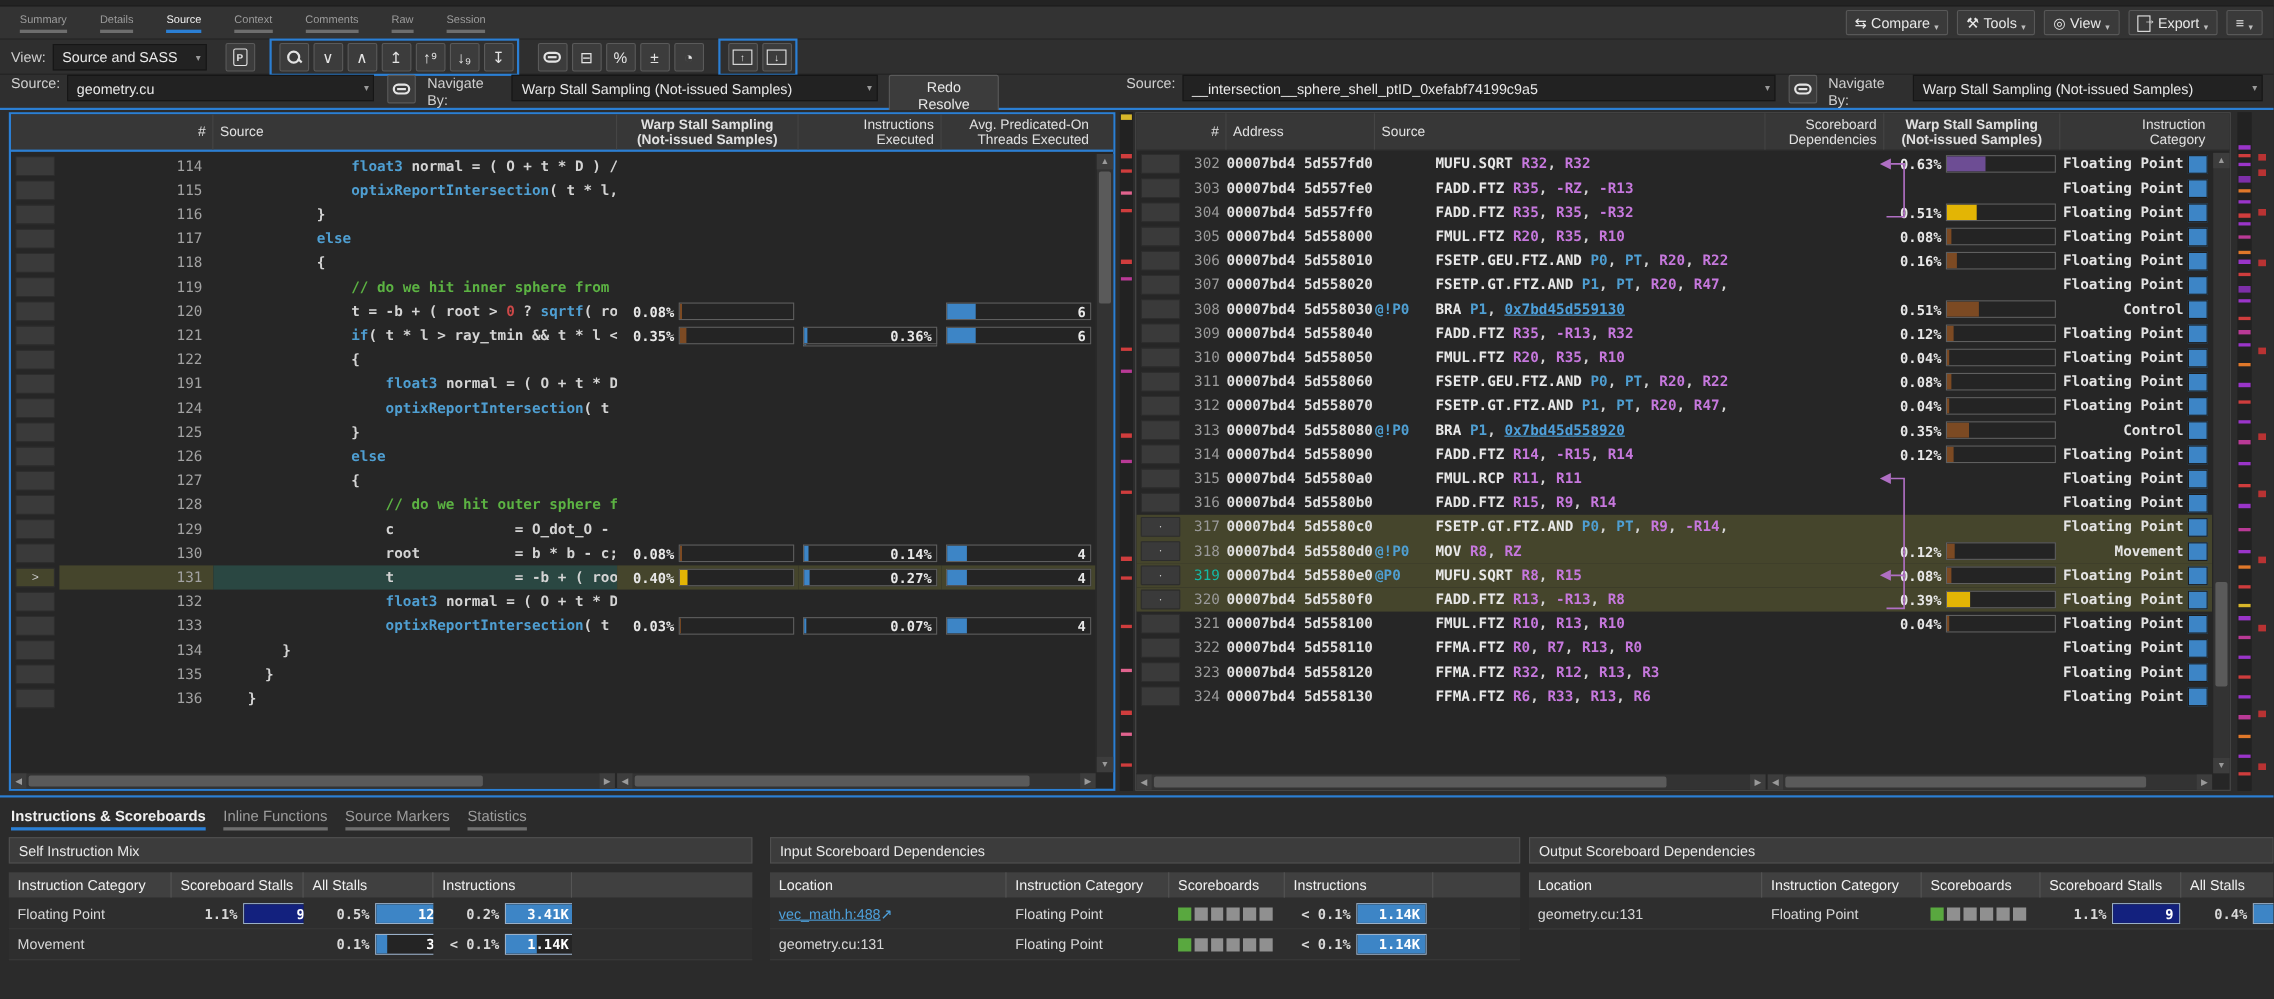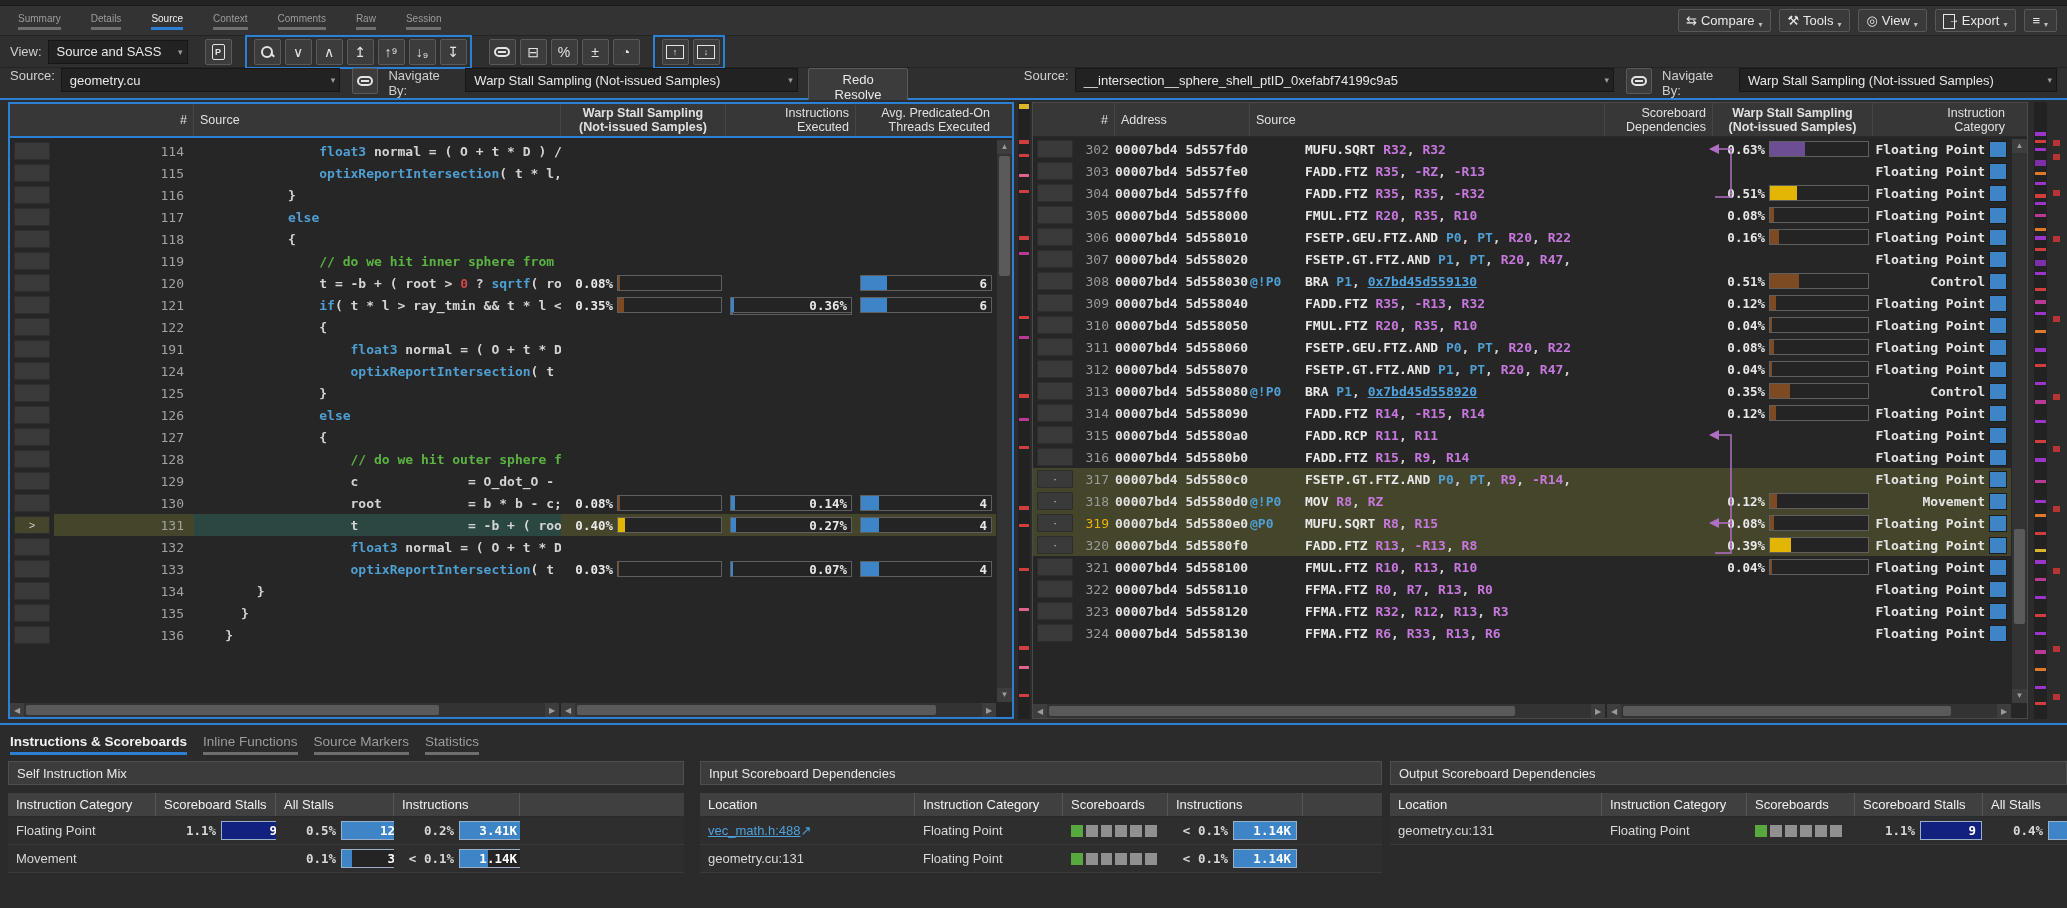--- a/index.html
+++ b/index.html
@@ -924,21 +924,21 @@
             <div class="blk"></div>
           </div>
         </div>
         <div class="row">
           <div class="gut">
             <div class="gutbox"></div>
           </div>
           <div class="mono" style="width: 38px; text-align: right; padding-right: 6px; color: rgb(154, 154, 154); display: flex; align-items: center; justify-content: flex-end;">315</div>
           <div class="addr mono">00007bd4 5d5580a0</div>
           <div class="prd mono"></div>
-          <div class="inst mono"><span class="tok-op">FADD.RCP </span><span class="tok-reg">R11</span><span class="tok-pl">, </span><span class="tok-reg">R11</span></div>
+          <div class="inst mono"><span class="tok-op">FMUL.RCP </span><span class="tok-reg">R11</span><span class="tok-pl">, </span><span class="tok-reg">R11</span></div>
           <div class="deps"></div>
           <div class="mcell" style="width: 160px;"></div>
           <div class="catc mono">Floating Point</div>
           <div class="catbar">
             <div class="blk"></div>
           </div>
         </div>
         <div class="row">
           <div class="gut">
             <div class="gutbox"></div>
@@ -986,21 +986,21 @@
           </div>
           <div class="catc mono">Movement</div>
           <div class="catbar">
             <div class="blk"></div>
           </div>
         </div>
         <div class="row hl-olive">
           <div class="gut">
             <div class="gutbox">·</div>
           </div>
-          <div class="mono" style="width: 38px; text-align: right; padding-right: 6px; color: #eab308; display: flex; align-items: center; justify-content: flex-end;">319</div>
+          <div class="mono" style="width: 38px; text-align: right; padding-right: 6px; color: #14b8a6; display: flex; align-items: center; justify-content: flex-end;">319</div>
           <div class="addr mono">00007bd4 5d5580e0</div>
           <div class="prd mono">@P0</div>
           <div class="inst mono"><span class="tok-op">MUFU.SQRT </span><span class="tok-reg">R8</span><span class="tok-pl">, </span><span class="tok-reg">R15</span></div>
           <div class="deps"></div>
           <div class="mcell" style="width: 160px;">
             <span class="pct mono">0.08%</span>
             <div class="bbox">
               <div class="bfill" style="width: 4%; background: rgb(124, 74, 35);"></div>
             </div>
           </div>

